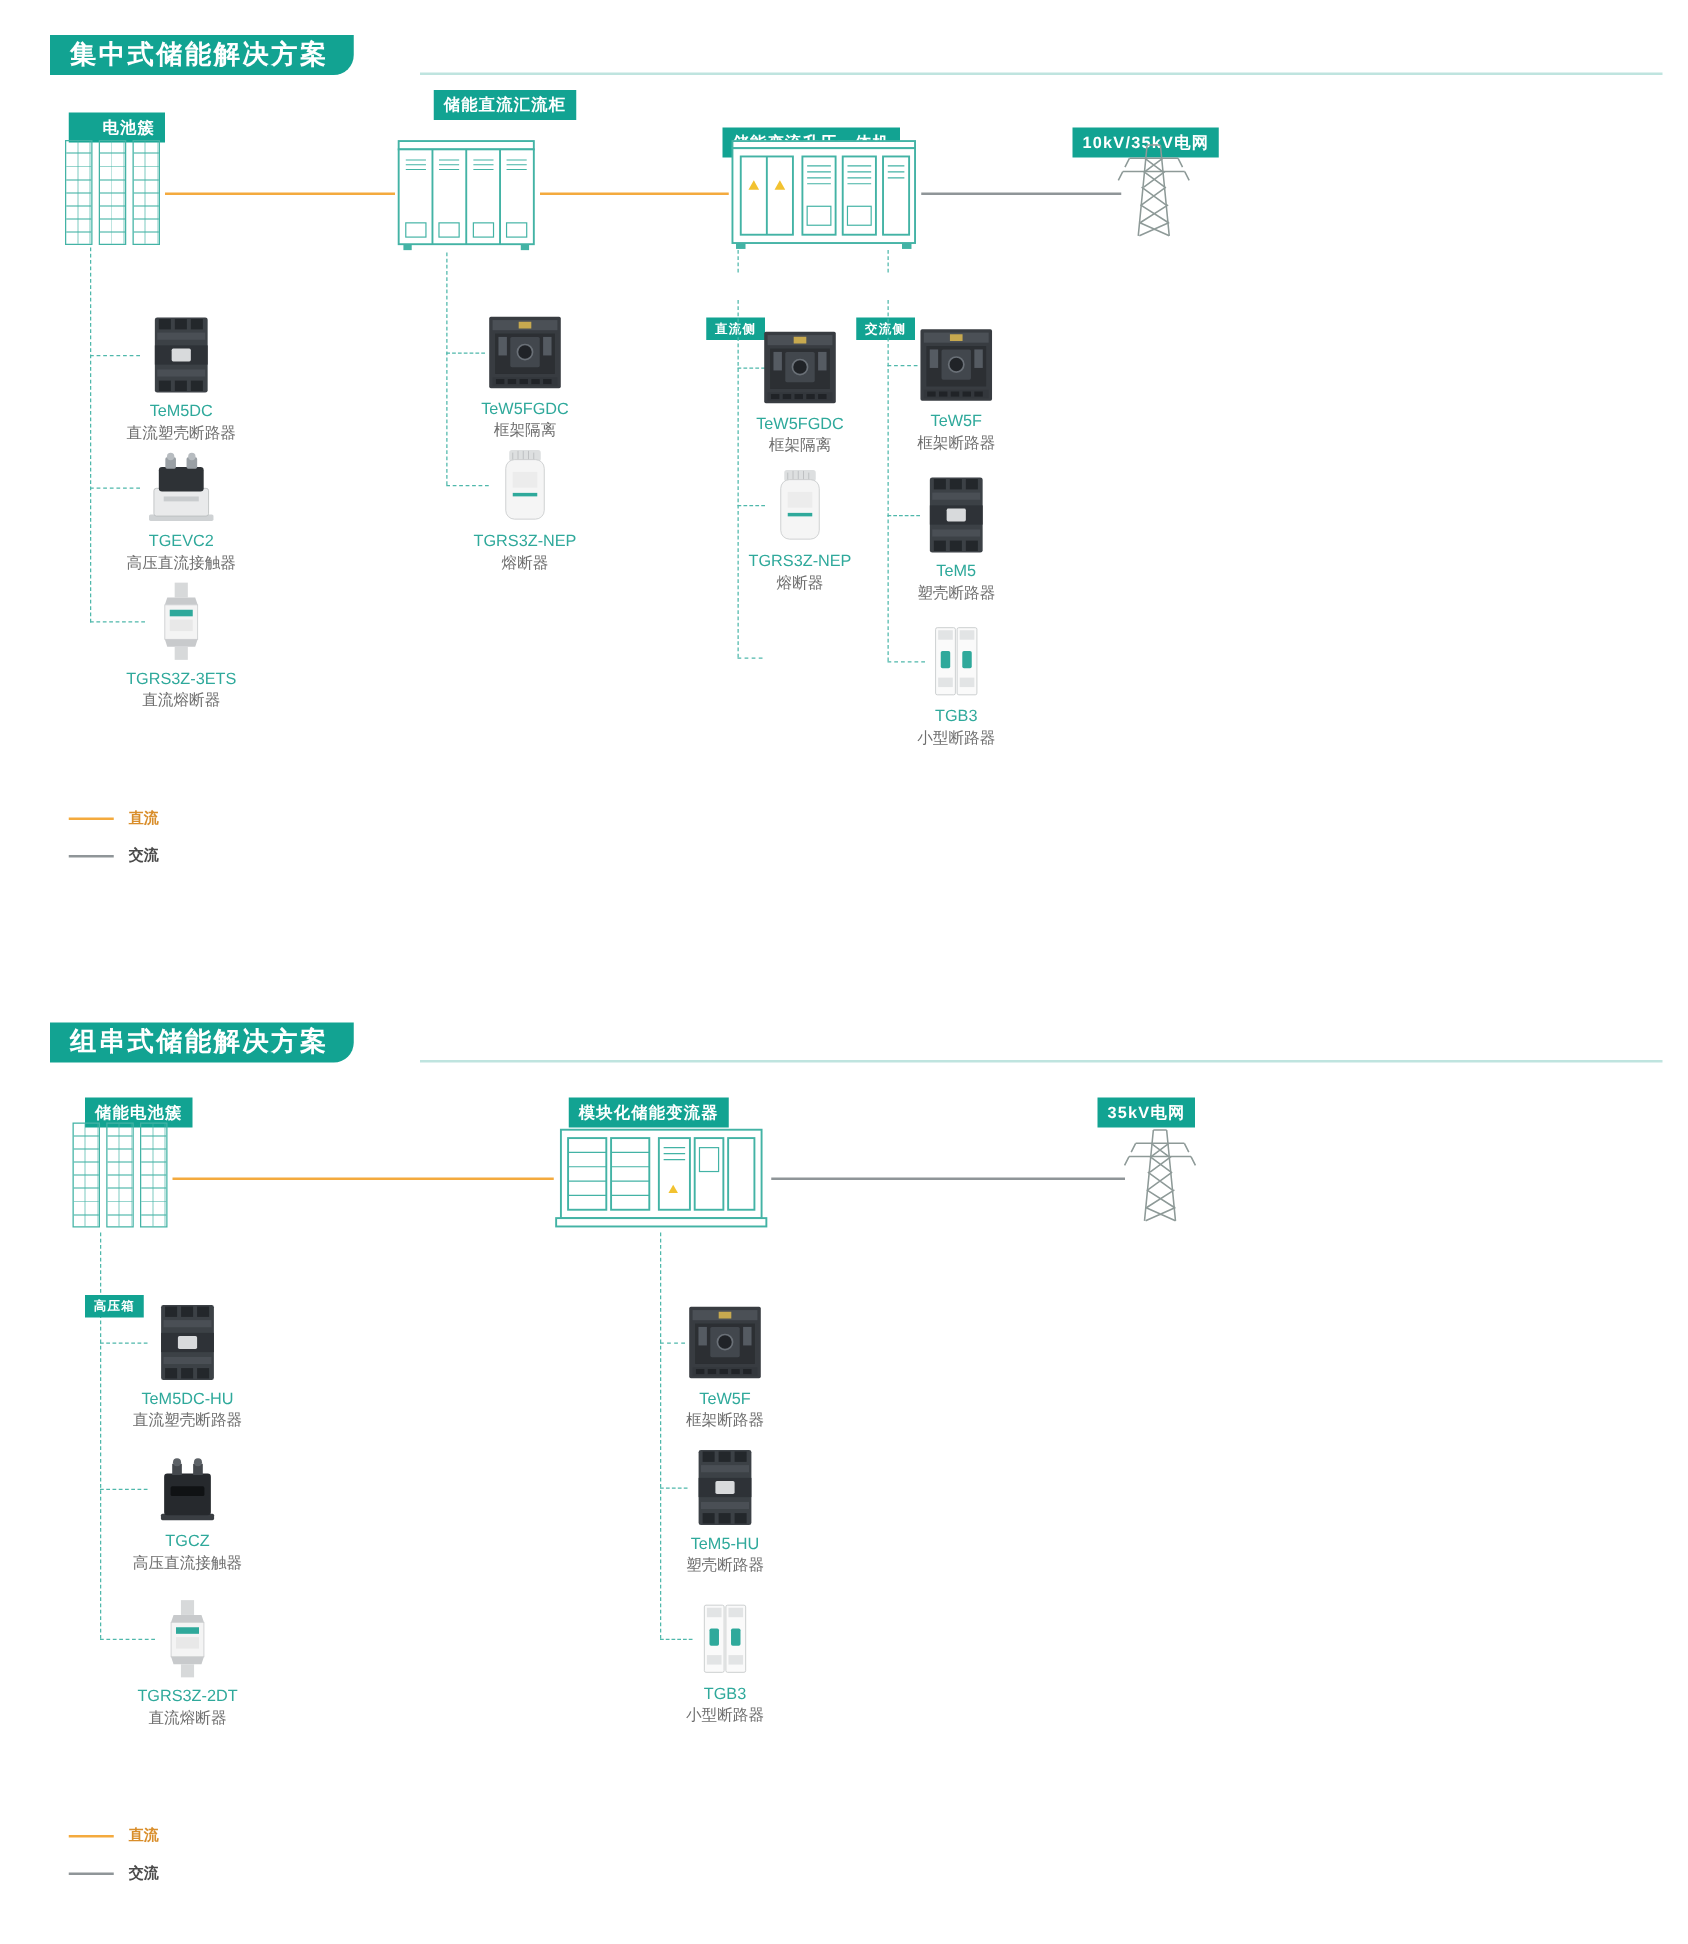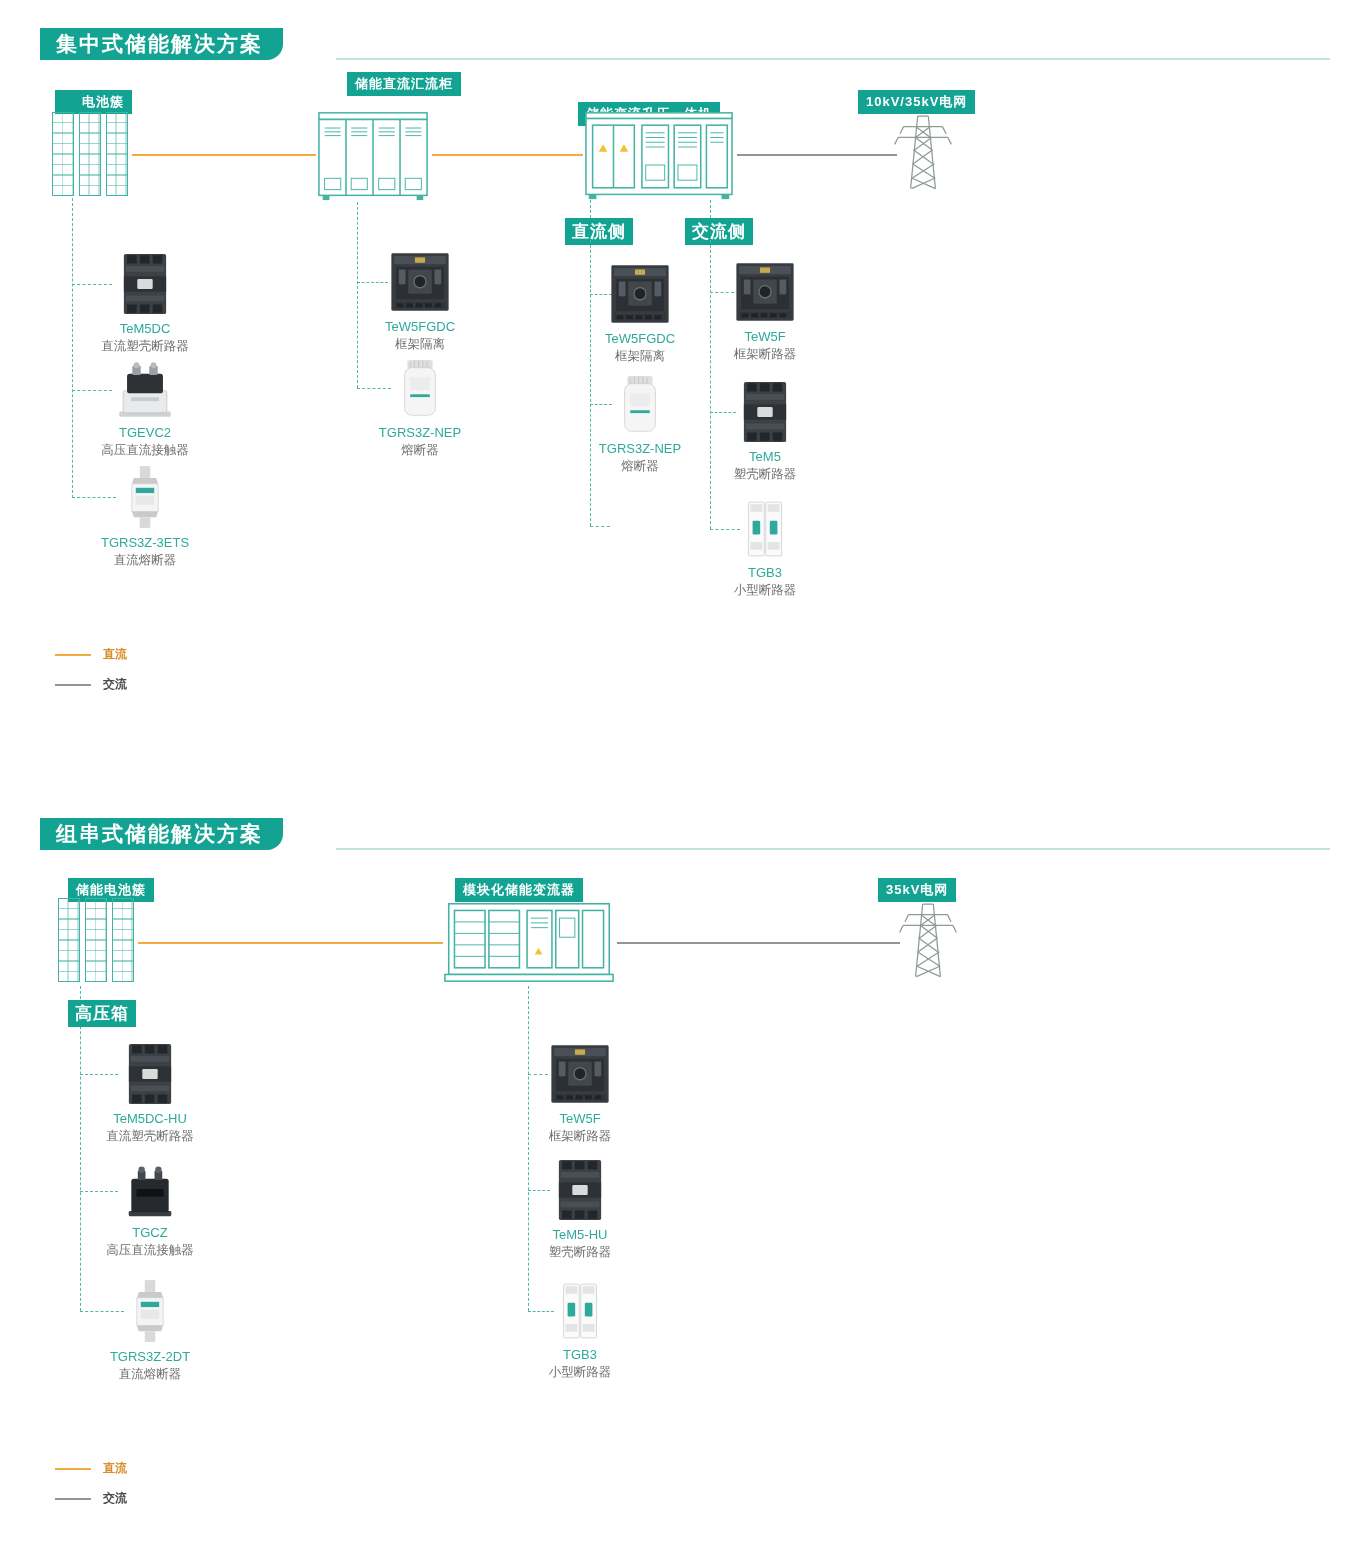--- a/index.html
+++ b/index.html
@@ -7,21 +7,21 @@
   body { font-family:"Liberation Sans", sans-serif; }
   .canvas { position:relative; width:1350px; height:1555px; background:#fff; overflow:hidden; }
 
   .banner { position:absolute; left:40px; height:32px; line-height:32px; padding:0 20px 0 16px;
             background:#12A392; color:#fff; font-size:21px; font-weight:bold; letter-spacing:2px;
             border-radius:0 0 16px 0; }
   .banner-line { position:absolute; height:2px; background:#BFE4DF; }
 
   .chip { position:absolute; background:#12A392; color:#fff; font-size:13px; font-weight:bold;
           padding:3px 8px; letter-spacing:1px; white-space:nowrap; }
-  .chip.small { font-size:17px; padding:2px 7px; }
+  .chip.small { font-size:10px; padding:2px 7px;margin-top:36px; }
 
   .node-icon { position:absolute; }
 
   .hline { position:absolute; height:2px; }
   .hline.dc { background:#F4AA3E; }
   .hline.ac { background:#8F9598; }
 
   .dashv { position:absolute; width:0; border-left:1px dashed #4FB8AB; }
   .dashh { position:absolute; height:0; border-top:1px dashed #4FB8AB; }
 
@@ -156,21 +156,21 @@
       </symbol>
     </defs>
   </svg>
 
   <div class="banner" style="top:28px;">集中式储能解决方案</div>
   <div class="banner-line" style="left:336px; top:58px; width:994px;"></div>
 
   <div class="chip" style="left:55px; top:90px;padding-left:27px;">电池簇</div>
   <div class="chip" style="left:303px; top:72px;margin-left:44px;">储能直流汇流柜</div>
   <div class="chip" style="left:578px; top:102px;">储能变流升压一体机</div>
-  <div class="chip" style="left:858px; top:90px;">10kV/35kV电网</div>
+  <div class="chip" style="left:858px; top:102px;">10kV/35kV电网</div>
 
   <div class="node-icon" style="left:52px; top:112px;">
     <div class="battery-rack">
         <div class="rack-col"></div>
         <div class="rack-col"></div>
         <div class="rack-col"></div>
       </div>
   </div>
 
   <div class="node-icon" style="left:316px; top:110px;">

